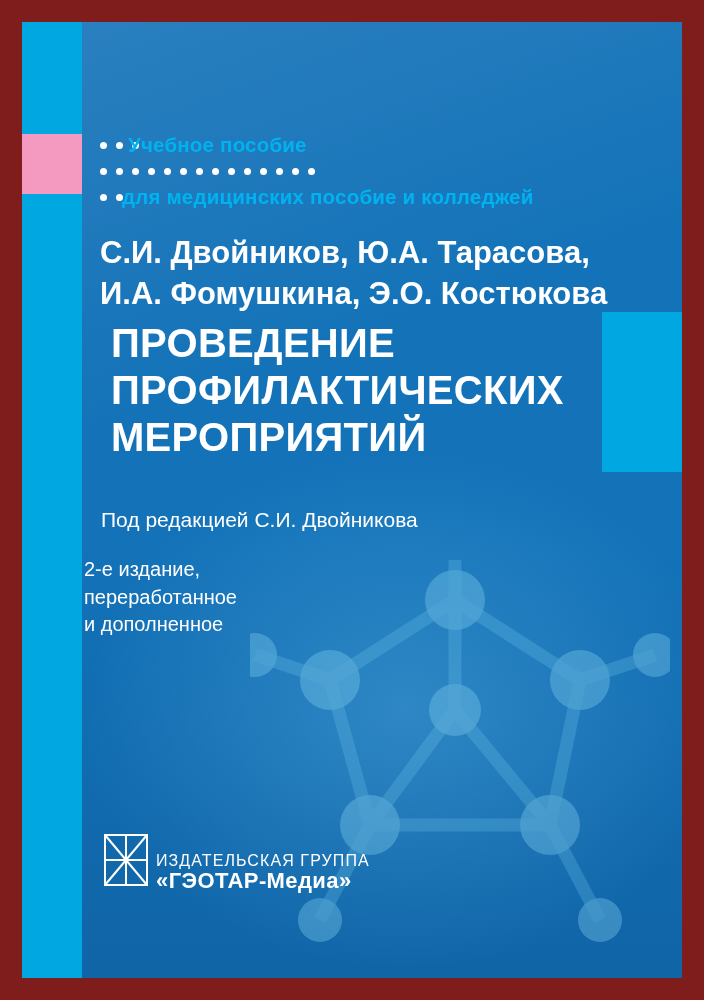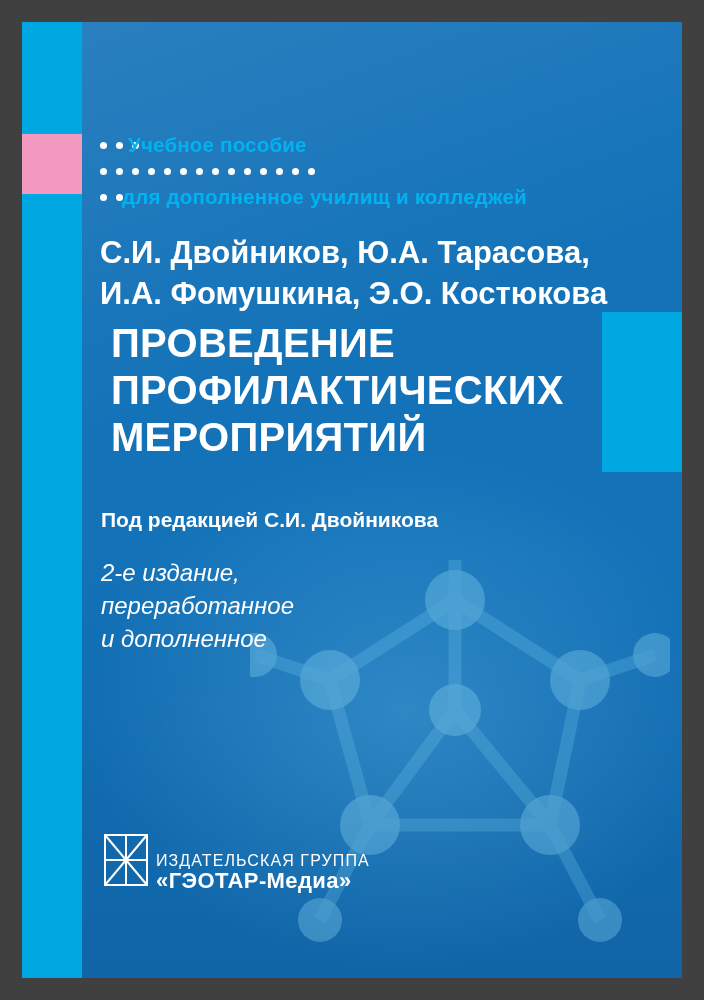--- a/index.html
+++ b/index.html
@@ -8,21 +8,21 @@
     background: #ffffff;
   }
   body {
     font-family: "Liberation Sans", sans-serif;
   }
   #cover {
     position: relative;
     width: 704px;
     height: 1000px;
     overflow: hidden;
-    background: #404040;
+    background: #7f1d1d;
   }
   
   .bg-main {
     position: absolute;
     left: 22px;
     top: 22px;
     width: 660px;
     height: 956px;
     background: #1372b8;
   }
@@ -134,35 +134,34 @@
     margin-left: 11px;
   }
 
   
   .editor {
     position: absolute;
     left: 101px;
     top: 508px;
     color: #ffffff;
     font-size: 21px;
-    font-weight: bold;
+    font-weight: normal;
     white-space: nowrap;
   }
 
   
   .edition {
     position: absolute;
-    left: 101px;
+    left: 84px;
     top: 556px;
     width: 400px;
     color: #ffffff;
-    font-size: 24px;
+    font-size: 20px;
     line-height: 1.38;
     white-space: pre-line;
-    font-style: italic;
   }
 
   
   .publisher {
     position: absolute;
     left: 104px;
     top: 820px;
     width: 330px;
     height: 90px;
   }
@@ -262,21 +261,21 @@
       <span></span>
       <span></span>
       <span></span>
   </div>
   <div class="dots row3">
     <span></span>
       <span></span>
   </div>
 
   <div class="label-line label-1">Учебное пособие</div>
-  <div class="label-line label-2">для дополненное училищ и колледжей</div>
+  <div class="label-line label-2">для медицинских пособие и колледжей</div>
 
   <div class="authors">С.И. Двойников, Ю.А. Тарасова,
 И.А. Фомушкина, Э.О. Костюкова</div>
 
   <div class="title">ПРОВЕДЕНИЕ
 ПРОФИЛАКТИЧЕСКИХ
 МЕРОПРИЯТИЙ</div>
 
   <div class="editor">Под редакцией С.И. Двойникова</div>
 

